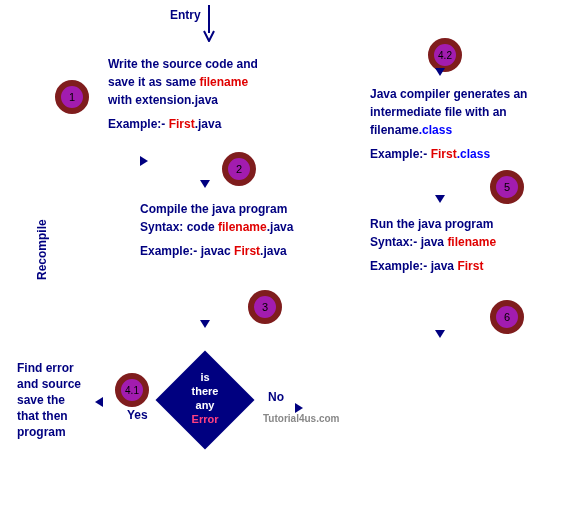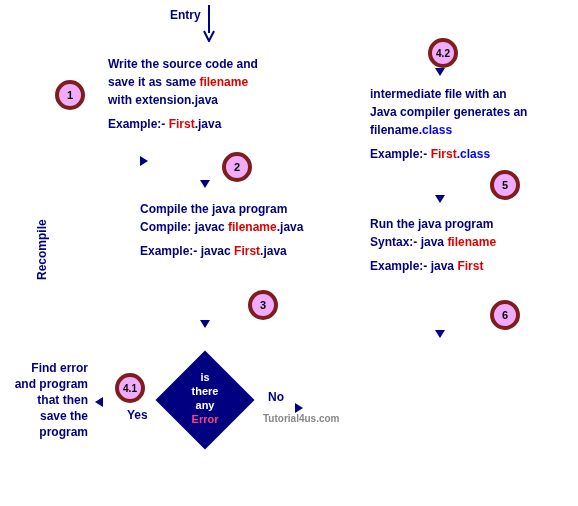--- a/index.html
+++ b/index.html
@@ -15,24 +15,24 @@
     position: relative;
     width: 475px;
     height: 506px;
   }
   .abs { position: absolute; }
   .badge {
     position: absolute;
     width: 22px;
     height: 22px;
     border-radius: 50%;
-    background: #f0abfc;
-    border: 4px solid #7f1d1d;
+    background: #a21caf;
+    border: 6px solid #7f1d1d;
     color: #000;
-    font-weight: bold;
+    font-weight: normal;
     font-size: 11px;
     display: flex;
     align-items: center;
     justify-content: center;
   }
   .red { color: #e00000; text-align: right; }
   .blue { color: #0000ff; }
   .triangle-down {
     width: 0; height: 0;
     border-left: 5px solid transparent;
@@ -97,58 +97,58 @@
     <div style="margin-top:6px;"><span>Example:- </span><span class="red">First</span><span>.java</span></div>
   </div>
 
   <div class="abs triangle-right" style="left:140px; top:156px;"></div>
   <div class="abs triangle-down" style="left:200px; top:180px;"></div>
 
   <div class="badge" style="left:222px; top:152px;">2</div>
 
   <div class="abs" style="left:108px; top:200px; width:220px; line-height:18px;margin-left:32px;">
     <div>Compile the java program</div>
-    <div><span>Compile: javac </span><span class="red">filename</span><span>.java</span></div>
+    <div><span>Syntax: code </span><span class="red">filename</span><span>.java</span></div>
     <div style="margin-top:6px;"><span>Example:- javac </span><span class="red">First</span><span>.java</span></div>
   </div>
 
   <div class="badge" style="left:248px; top:290px;">3</div>
   <div class="abs triangle-down" style="left:200px; top:320px;"></div>
 
   <div class="diamond" style="left:170px; top:365px;"></div>
   <div class="diamond-text" style="left:160px; top:370px;">
     <span>is</span><br>
     <span>there</span><br>
     <span>any</span><br>
     <span class="red" style="color:#ff4080;">Error</span>
   </div>
 
   <div class="abs" style="left:127px; top:408px;">Yes</div>
   <div class="abs triangle-left" style="left:95px; top:397px;"></div>
 
   <div class="badge" style="left:115px; top:373px; font-size:10px;text-align:right;">4.1</div>
 
-  <div class="abs" style="left:8px; top:360px; width:80px; line-height:16px;text-align:right;">
+  <div class="abs" style="left:17px; top:360px; width:80px; line-height:16px;">
     <div>Find error</div>
-    <div>and program</div>
+    <div>and source</div>
+    <div>save the</div>
     <div>that then</div>
-    <div>save the</div>
     <div>program</div>
   </div>
 
   <div class="abs" style="left:268px; top:390px;">No</div>
   <div class="abs triangle-right" style="left:295px; top:403px;"></div>
   <div class="abs" style="left:263px; top:413px; font-size:10px; color:#888;">Tutorial4us.com</div>
 
   <div class="badge" style="left:428px; top:38px; font-size:10px;">4.2</div>
   <div class="abs triangle-down" style="left:435px; top:68px;"></div>
 
   <div class="abs" style="left:370px; top:85px; width:200px; line-height:18px;">
+    <div>Java compiler generates an</div>
     <div>intermediate file with an</div>
-    <div>Java compiler generates an</div>
     <div><span>filename</span><span class="blue">.class</span></div>
     <div style="margin-top:6px;"><span>Example:- </span><span class="red">First</span><span class="blue">.class</span></div>
   </div>
 
   <div class="badge" style="left:490px; top:170px;">5</div>
   <div class="abs triangle-down" style="left:435px; top:195px;"></div>
 
   <div class="abs" style="left:370px; top:215px; width:200px; line-height:18px;">
     <div>Run the java program</div>
     <div><span>Syntax:- java </span><span class="red">filename</span></div>

